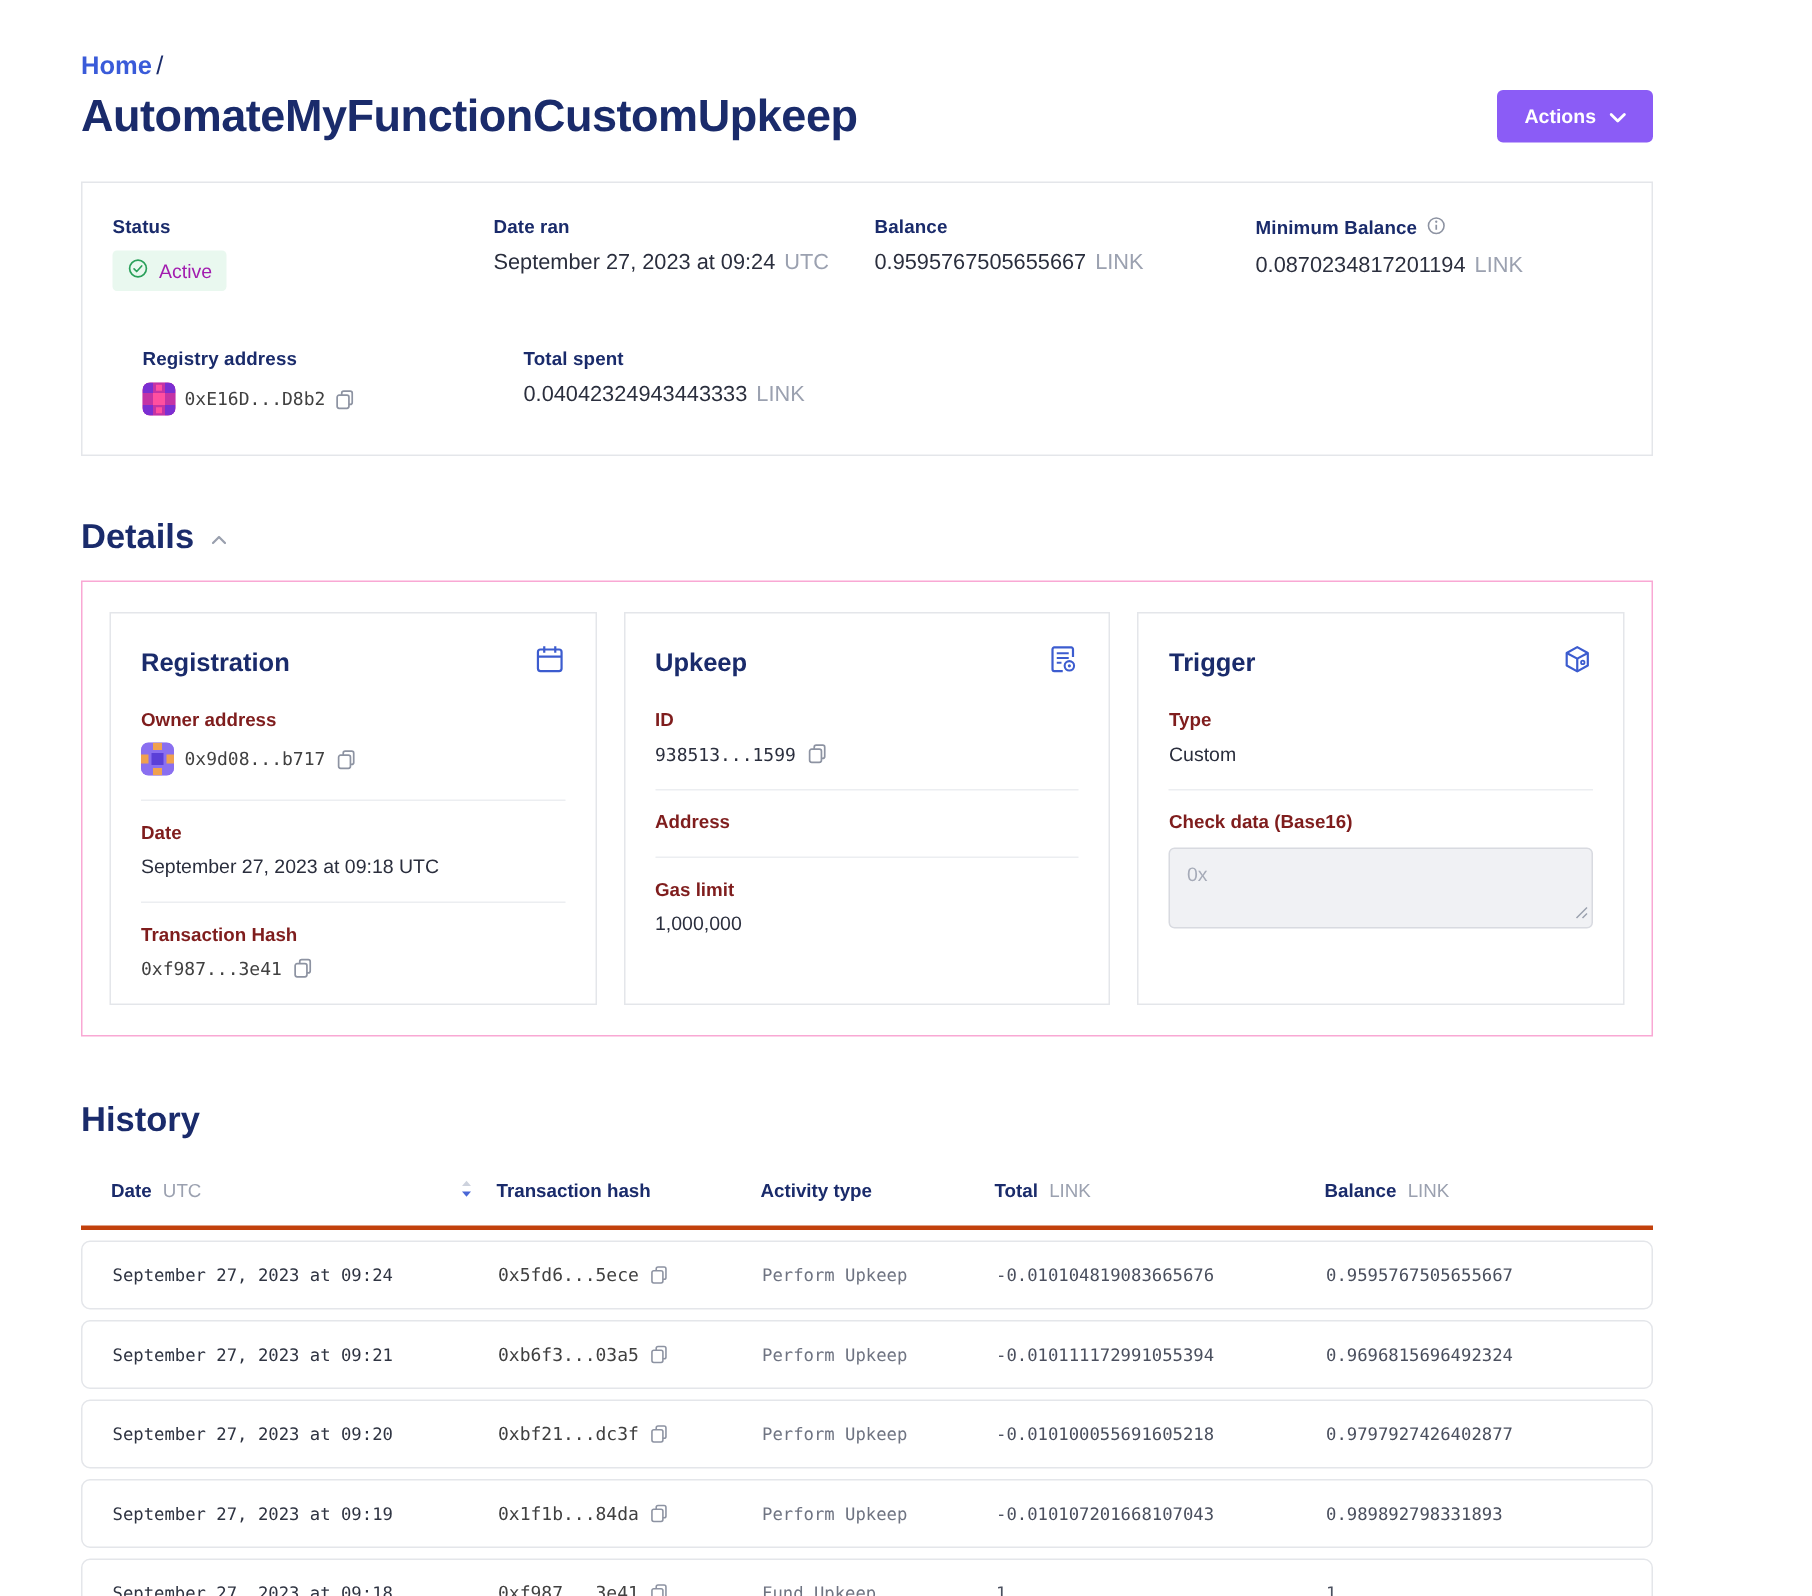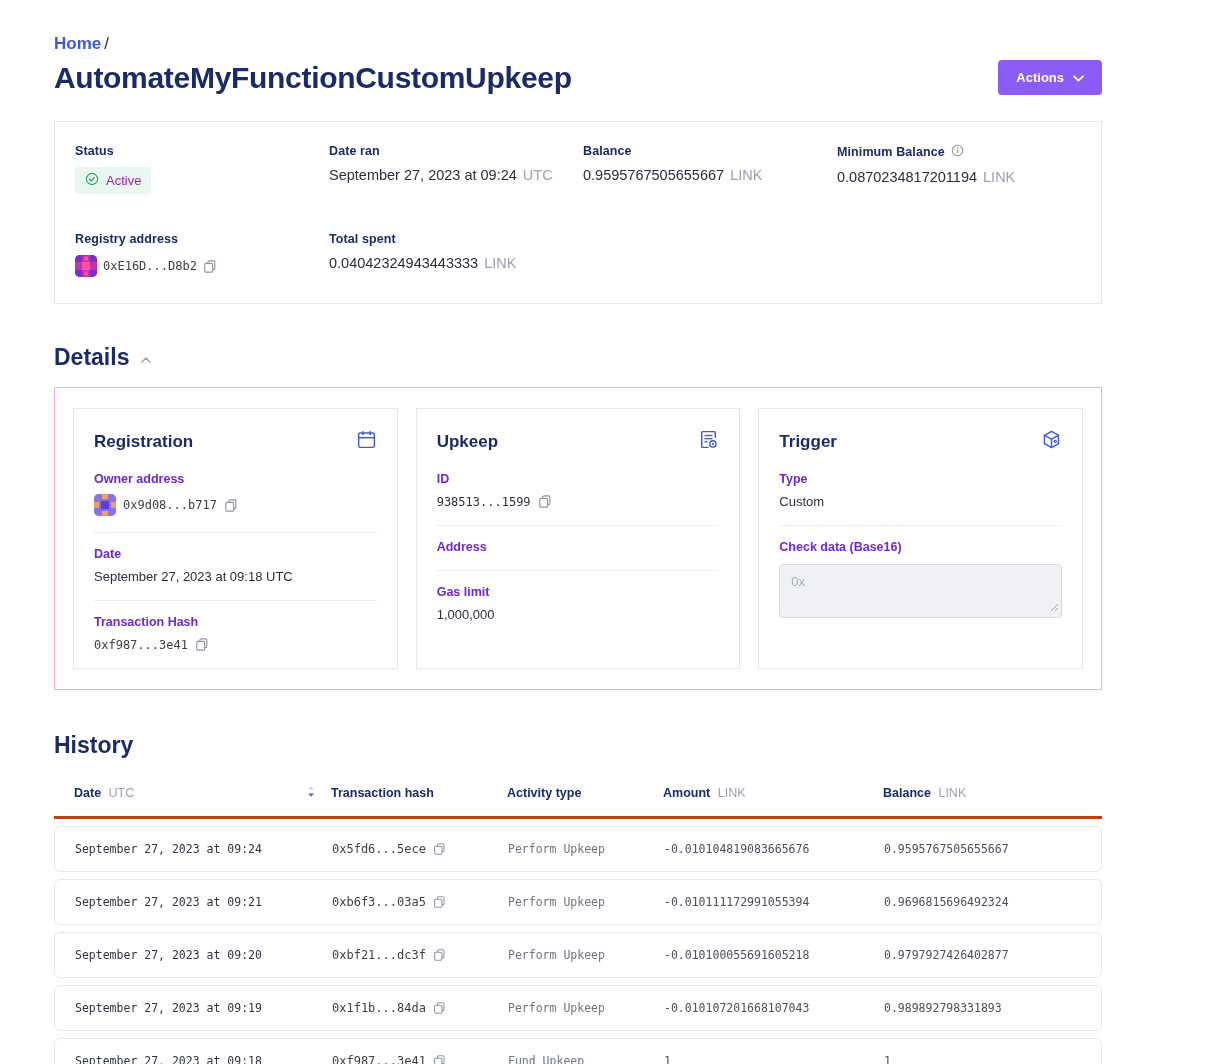--- a/index.html
+++ b/index.html
@@ -22,21 +22,21 @@
     font-family: "Liberation Sans", sans-serif;
     font-size: 13px; font-weight: 700; padding: 10px 18px; cursor: pointer;
     display: inline-flex; align-items: center; gap: 9px;
   }
 
   
   .summary-card {
     margin-top: 26px; border: 1px solid #e4e6ea; padding: 22px 0 26px 20px;
   }
   .summary-grid { display: grid; grid-template-columns: 254px 254px 254px 1fr; }
-  .summary-grid + .summary-grid { margin-top: 38px; }
+  .summary-grid + .summary-grid { margin-top: 38px; margin-left: 20px; }
   .field-label {
     font-size: 12.5px; font-weight: 700; color: #1a2b6b; letter-spacing: .1px;
     display: flex; align-items: center; gap: 6px;
   }
   .field-value { margin-top: 9px; font-size: 14.5px; color: #2a2e3d; display: flex; align-items: center; gap: 6px; }
   .unit { color: #9ba1b0; }
   .badge-active {
     display: inline-flex; align-items: center; gap: 7px;
     background: #e9f8ef; color: #a21caf; font-size: 13px; font-weight: 500;
     border-radius: 3px; padding: 5px 10px;
@@ -49,21 +49,21 @@
   
   .section-heading { margin-top: 40px; font-size: 23px; font-weight: 700; color: #1a2b6b; display: flex; align-items: center; gap: 10px; }
   .collapse-toggle { background: none; border: none; cursor: pointer; padding: 2px; display: inline-flex; margin-top: 4px; }
   .details-wrap { margin-top: 16px; border: 1px solid #f9a8d4; padding: 20px 18px; }
   .details-grid { display: grid; grid-template-columns: 1fr 1fr 1fr; gap: 18px; }
   .detail-card { border: 1px solid #e4e6ea; background: #fff; padding: 0 20px; }
   .detail-card-head { display: flex; align-items: center; justify-content: space-between; padding: 20px 0 4px 0; }
   .detail-card-title { font-size: 17px; font-weight: 700; color: #1a2b6b; }
   .detail-section { padding: 14px 0 16px 0; }
   .detail-section + .detail-section { border-top: 1px solid #eceef1; }
-  .detail-label { font-size: 12.5px; font-weight: 700; color: #6d28d9; }
+  .detail-label { font-size: 12.5px; font-weight: 700; color: #7f1d1d; }
   .detail-value { margin-top: 8px; font-size: 13px; color: #2a2e3d; display: flex; align-items: center; gap: 7px; }
   .checkdata-wrap { position: relative; margin-top: 10px; }
   .checkdata {
     width: 100%; height: 54px; resize: none;
     background: #f0f1f4; border: 1px solid #d8dae0; border-radius: 4px;
     font-family: "Liberation Sans", sans-serif; font-size: 13px; color: #4a4f5e;
     padding: 9px 11px;
   }
   .checkdata::placeholder { color: #a6abb8; }
   .resize-grip { position: absolute; right: 3px; bottom: 6px; pointer-events: none; }
@@ -347,21 +347,21 @@
       <span>
         <svg width="8" height="13" viewBox="0 0 8 13">
             <path d="M4 1.2 L7 4.6 H1 Z" fill="#cdd2dd"></path>
             <path d="M4 11.8 L1 8.4 H7 Z" fill="#4a67d6"></path>
           </svg>
       </span>
     </div>
     <div class="th">Transaction hash</div>
     <div class="th">Activity type</div>
     <div class="th">
-      <span>Amount</span>
+      <span>Total</span>
       <span class="unit">LINK</span>
     </div>
     <div class="th">
       <span>Balance</span>
       <span class="unit">LINK</span>
     </div>
   </div>
 
   <div class="hist-row">
     <div class="cell cell-date">September 27, 2023 at 09:24</div>

